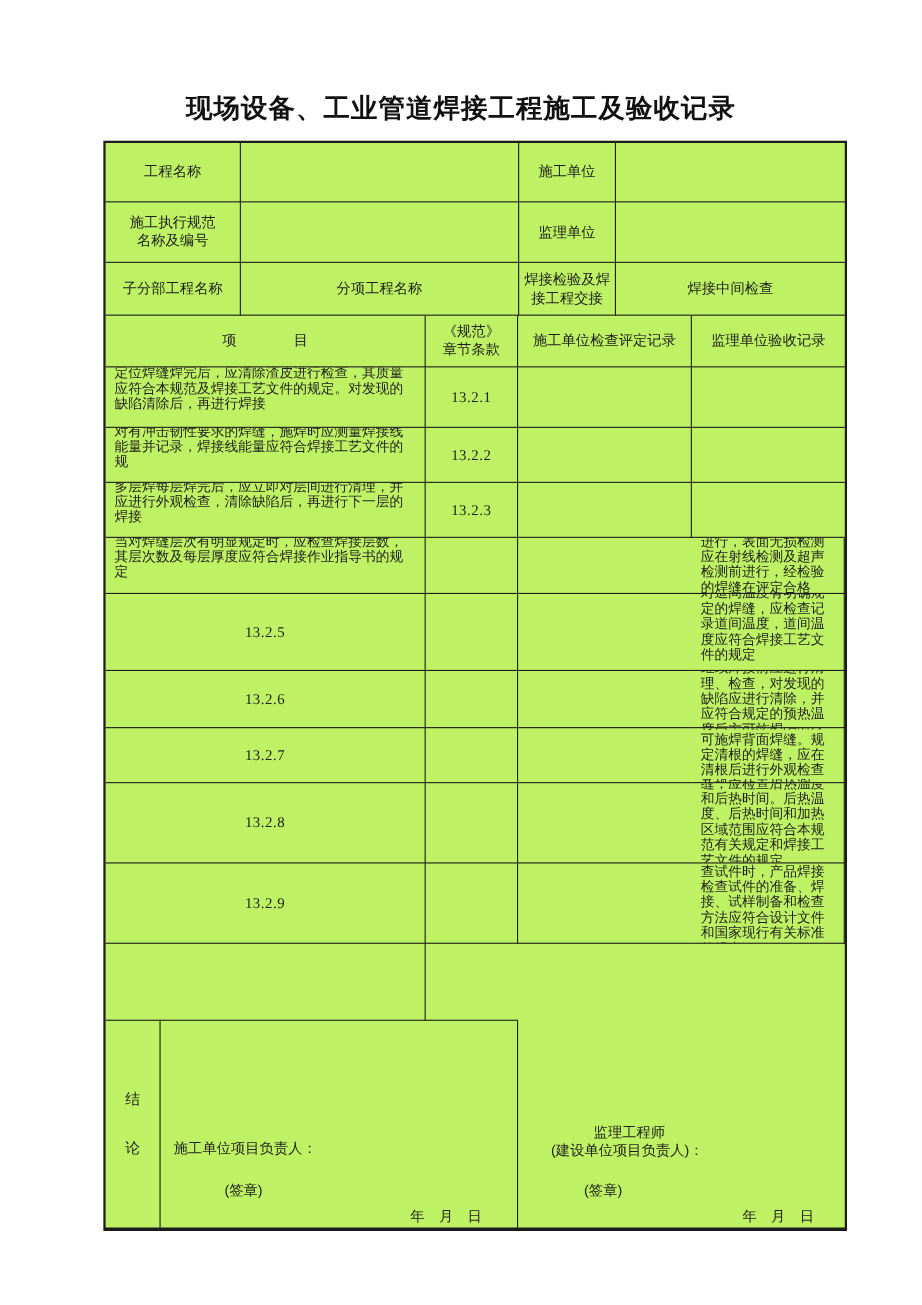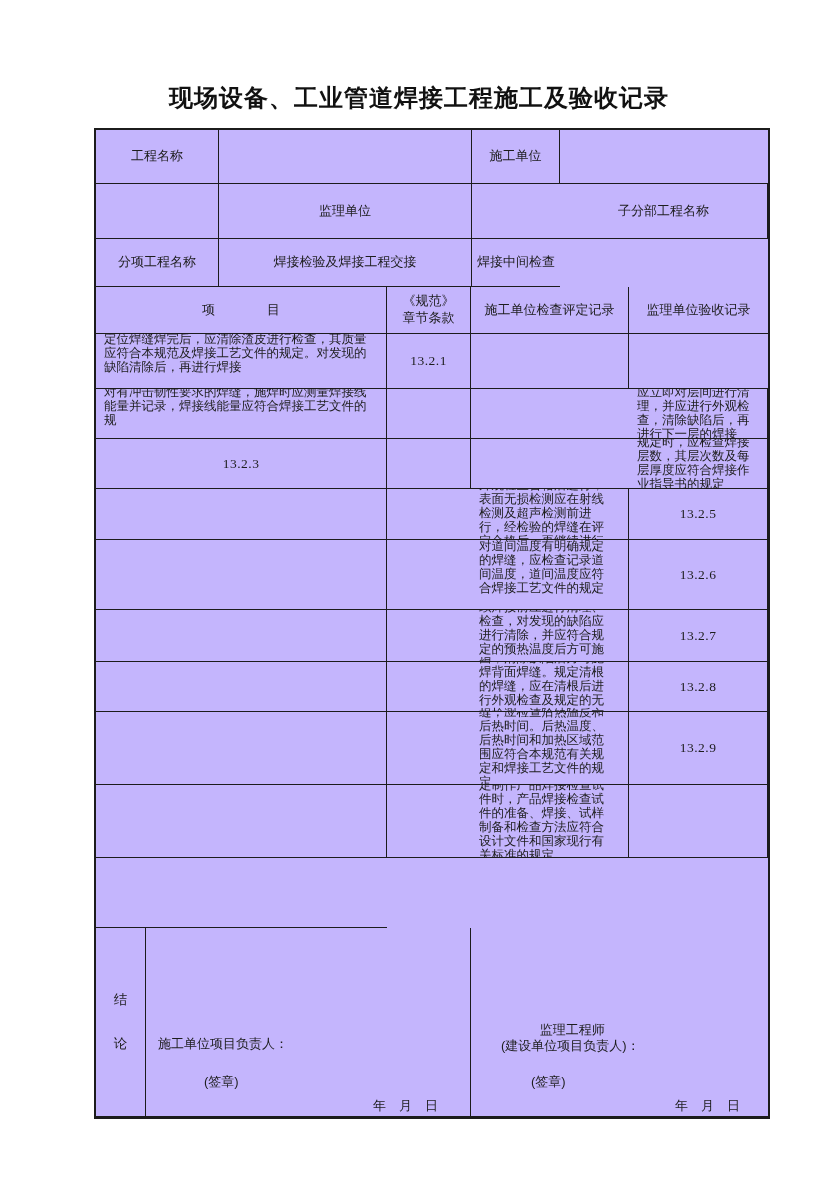--- a/index.html
+++ b/index.html
@@ -13,21 +13,21 @@
   }
   .doc-title{
     position:absolute;top:82px;left:0;width:100%;
     text-align:center;
     font-size:24px;font-weight:700;letter-spacing:1px;
     color:#111;
   }
   .doc-table{
     position:absolute;left:94px;top:128px;width:672px;
     border:2px solid #1c1c1c;border-bottom-width:3px;
-    background:#c4b5fd;
+    background:#bef264;
   }
   .sec{display:grid;}
   .sec-info{grid-template-columns:123px 253px 88px 208px;grid-template-rows:54px 55px 48px;}
   .sec-items{grid-template-columns:291px 84px 158px 139px;
              grid-template-rows:47px 55px 50px 50px 51px 70px 52px 50px 73px 73px 70px;}
   .sec-footer{grid-template-columns:50px 325px 297px;grid-template-rows:188px;}
   .cell{
     border-right:1px solid #1c1c1c;border-bottom:1px solid #1c1c1c;
     display:flex;align-items:center;justify-content:center;
     text-align:center;font-size:13px;line-height:1.3;
@@ -65,20 +65,22 @@
   <div class="doc-title">现场设备、工业管道焊接工程施工及验收记录</div>
 
   <div class="doc-table">
 
     <div class="sec sec-info">
       <div class="cell">工程名称</div>
       <div class="cell"></div>
       <div class="cell">施工单位</div>
       <div class="cell c-last"></div>
 
+      <div class="cell pre-line">施工执行规范
+名称及编号</div>
       <div class="cell"></div>
       <div class="cell">监理单位</div>
       <div class="cell c-last"></div>
 
       <div class="cell">子分部工程名称</div>
       <div class="cell">分项工程名称</div>
       <div class="cell">焊接检验及焊接工程交接</div>
       <div class="cell c-last">焊接中间检查</div>
     </div>
 
@@ -88,20 +90,21 @@
 章节条款</div>
       <div class="cell head-cell">施工单位检查评定记录</div>
       <div class="cell head-cell c-last">监理单位验收记录</div>
 
       <div class="cell item-text">定位焊缝焊完后，应清除渣皮进行检查，其质量应符合本规范及焊接工艺文件的规定。对发现的缺陷清除后，再进行焊接</div>
       <div class="cell clause">13.2.1</div>
       <div class="cell"></div>
       <div class="cell c-last"></div>
 
       <div class="cell item-text">对有冲击韧性要求的焊缝，施焊时应测量焊接线能量并记录，焊接线能量应符合焊接工艺文件的规</div>
+      <div class="cell clause">13.2.2</div>
       <div class="cell"></div>
       <div class="cell c-last"></div>
 
       <div class="cell item-text">多层焊每层焊完后，应立即对层间进行清理，并应进行外观检查，清除缺陷后，再进行下一层的焊接</div>
       <div class="cell clause">13.2.3</div>
       <div class="cell"></div>
       <div class="cell c-last"></div>
 
       <div class="cell item-text">当对焊缝层次有明显规定时，应检查焊接层数，其层次数及每层厚度应符合焊接作业指导书的规定</div>
       <div class="cell"></div>

